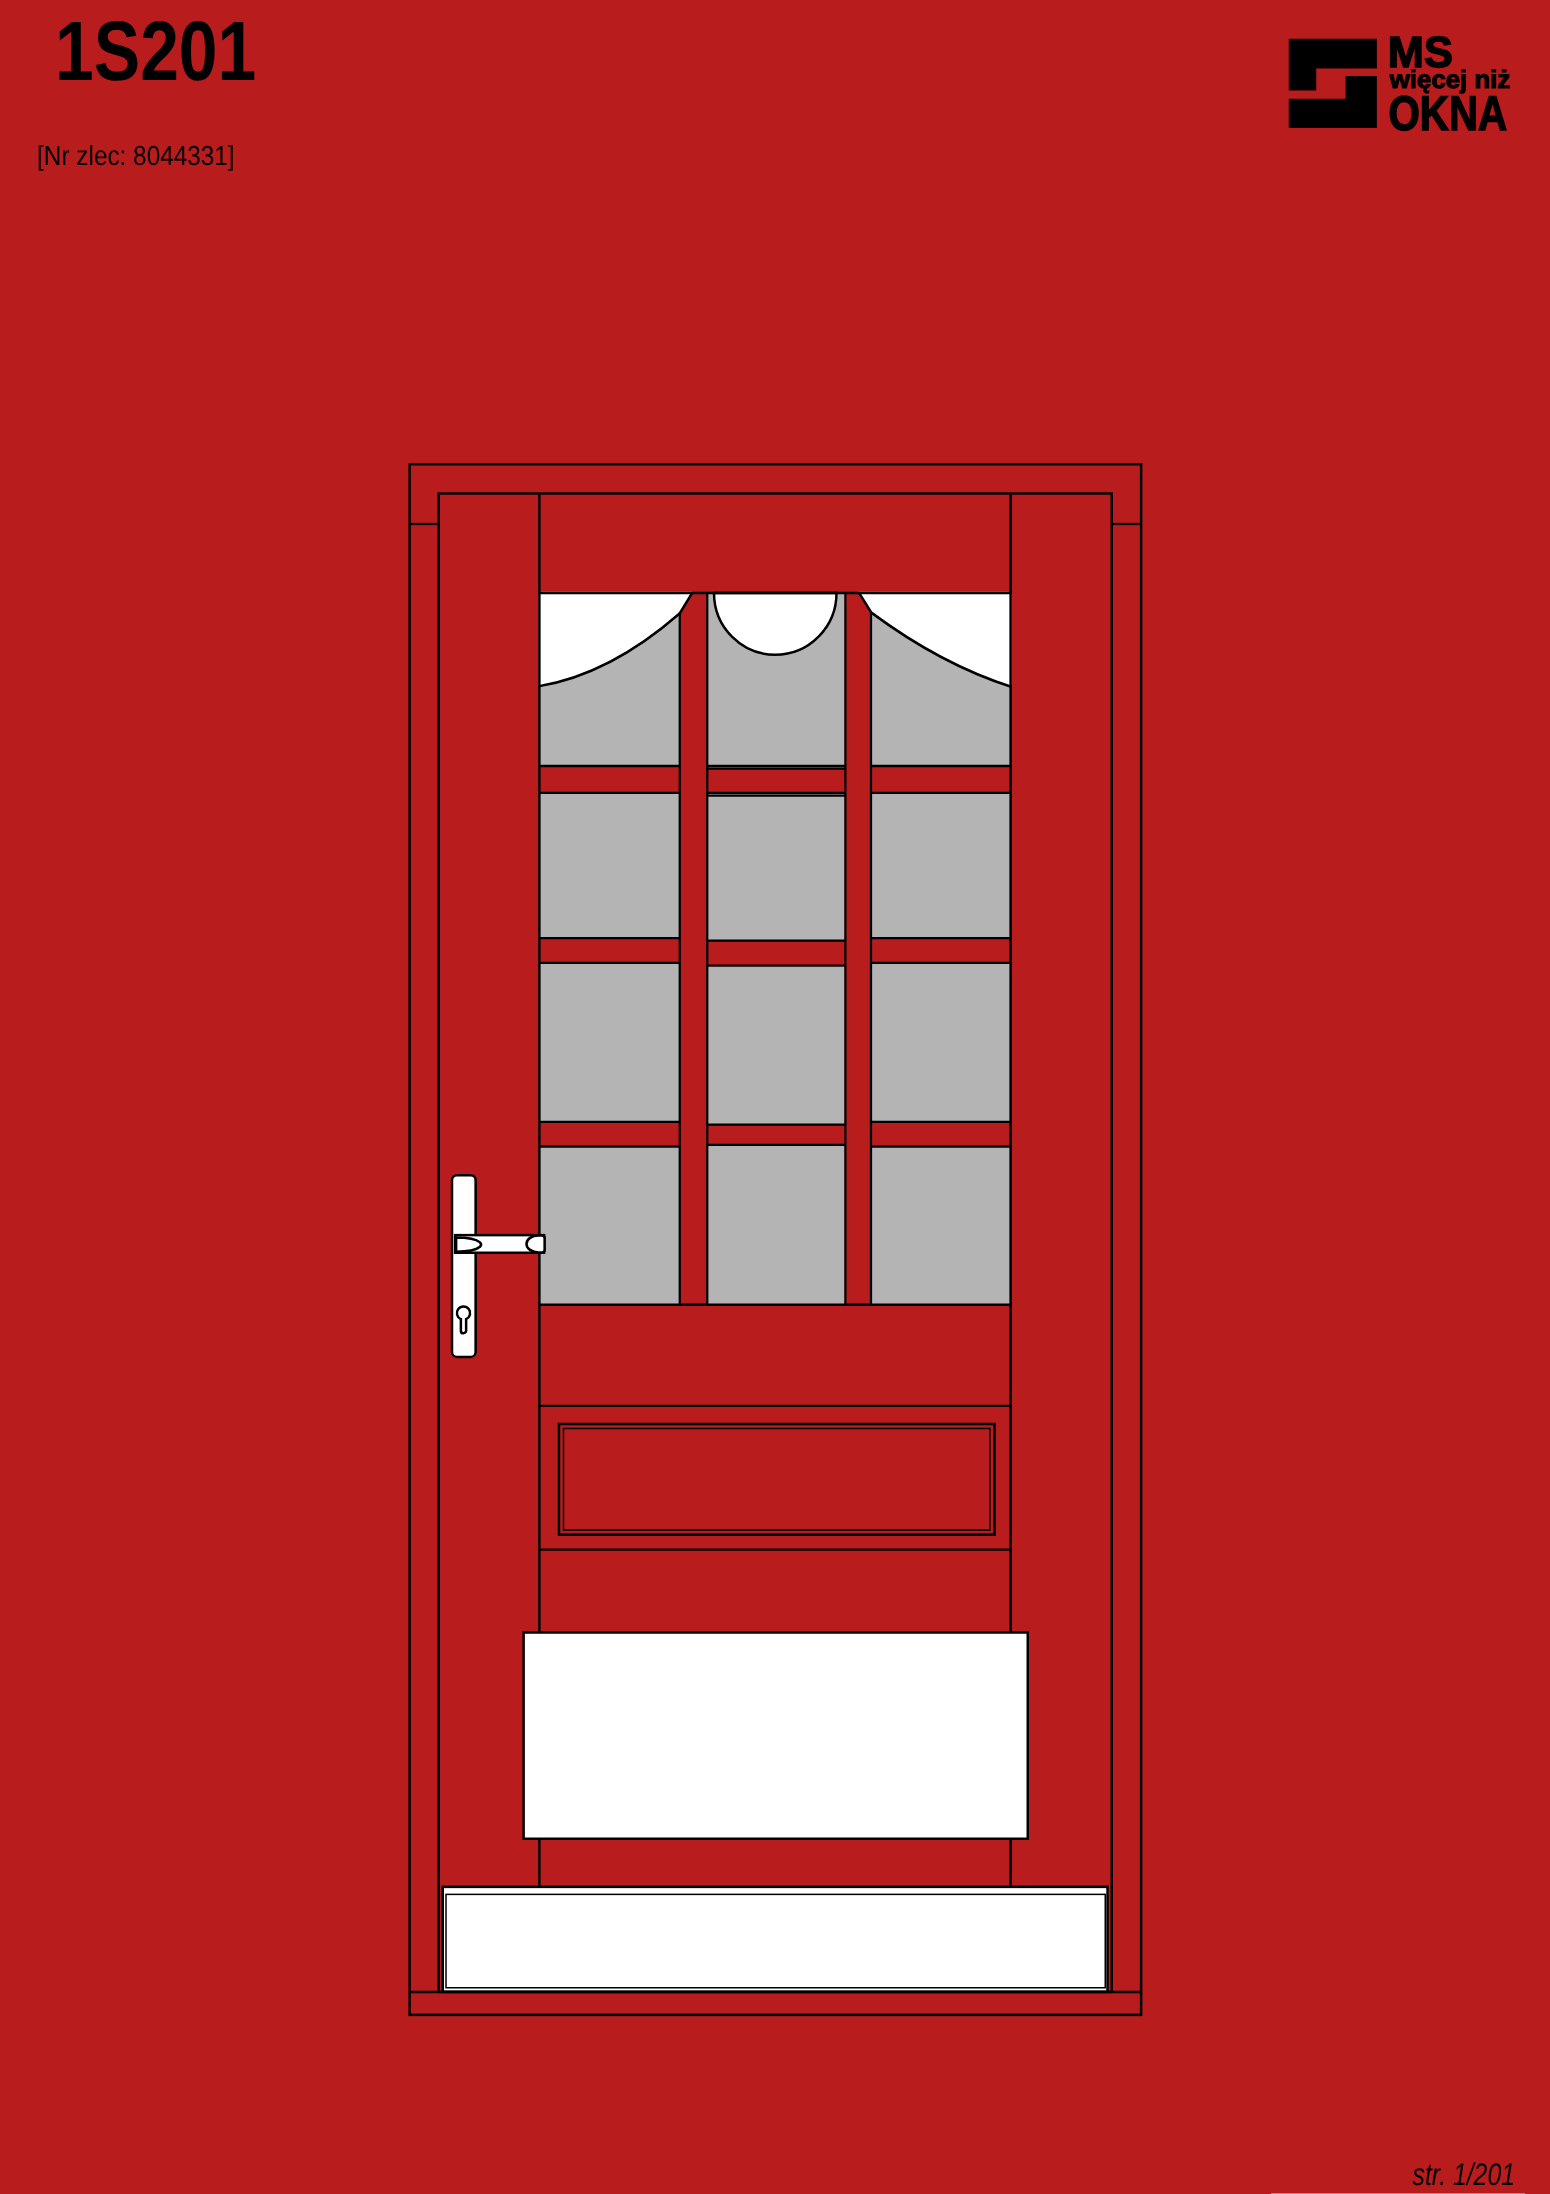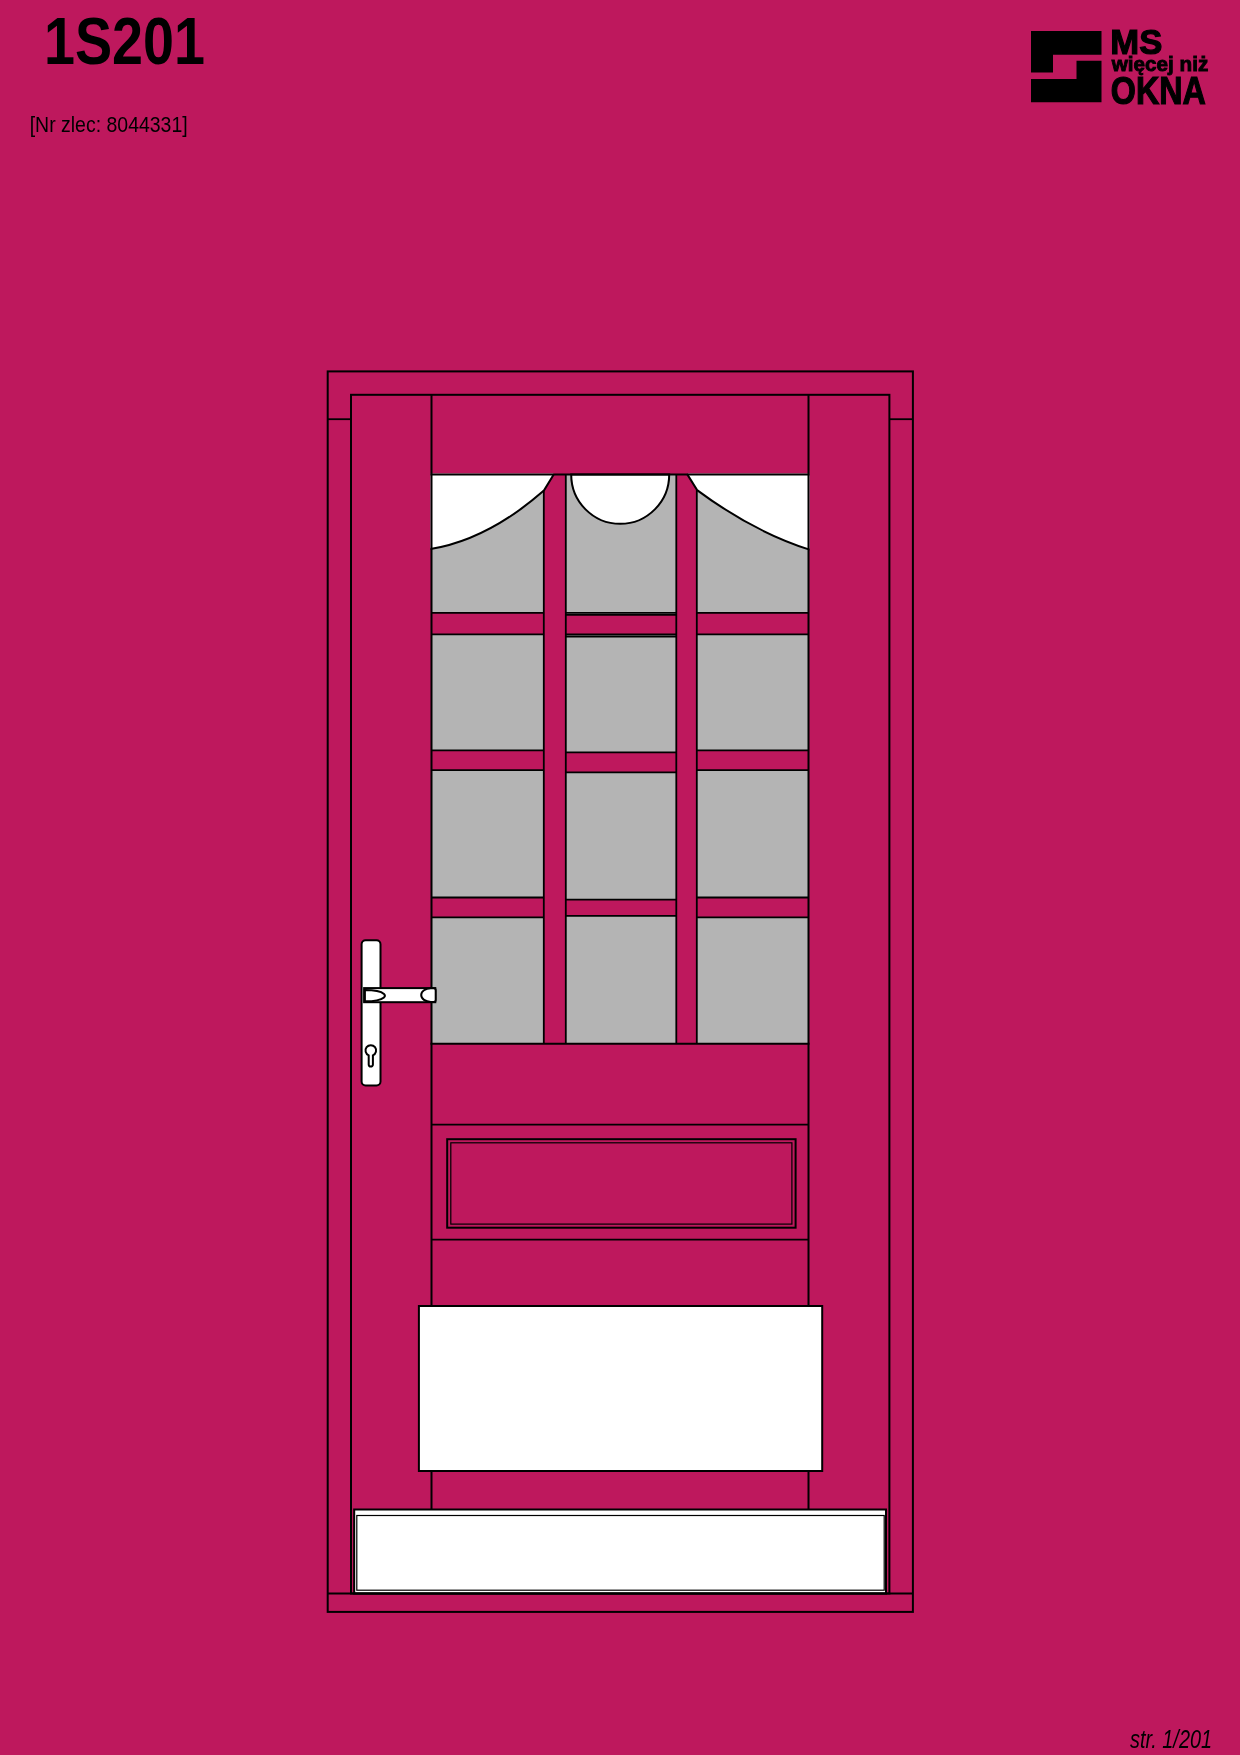--- a/index.html
+++ b/index.html
@@ -1,16 +1,16 @@
 <!DOCTYPE html>
 <html><head>
 <meta charset="utf-8">
 <style>
   html,body{margin:0;padding:0;background:#ffffff;}
-  .page{position:relative;width:1240px;height:1755px;background:#be185d;overflow:hidden;
+  .page{position:relative;width:1240px;height:1755px;background:#b91c1c;overflow:hidden;
         font-family:"Liberation Sans", sans-serif;}
   svg{position:absolute;left:0;top:0;}
 </style>
 </head>
 <body>
 <div class="page">
 <svg width="1240" height="1755" viewBox="0 0 1240 1755" fill="none">
 
   <text x="44" y="64.3" font-family="Liberation Sans" font-weight="bold" font-size="67.5" fill="#000" textLength="161" lengthAdjust="spacingAndGlyphs">1S201</text>
 

